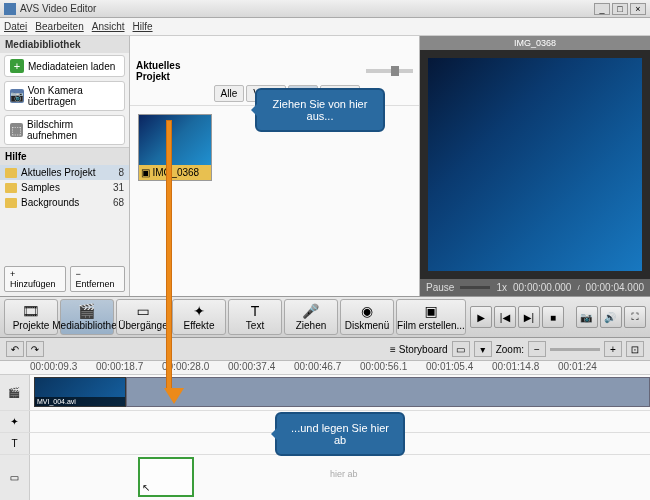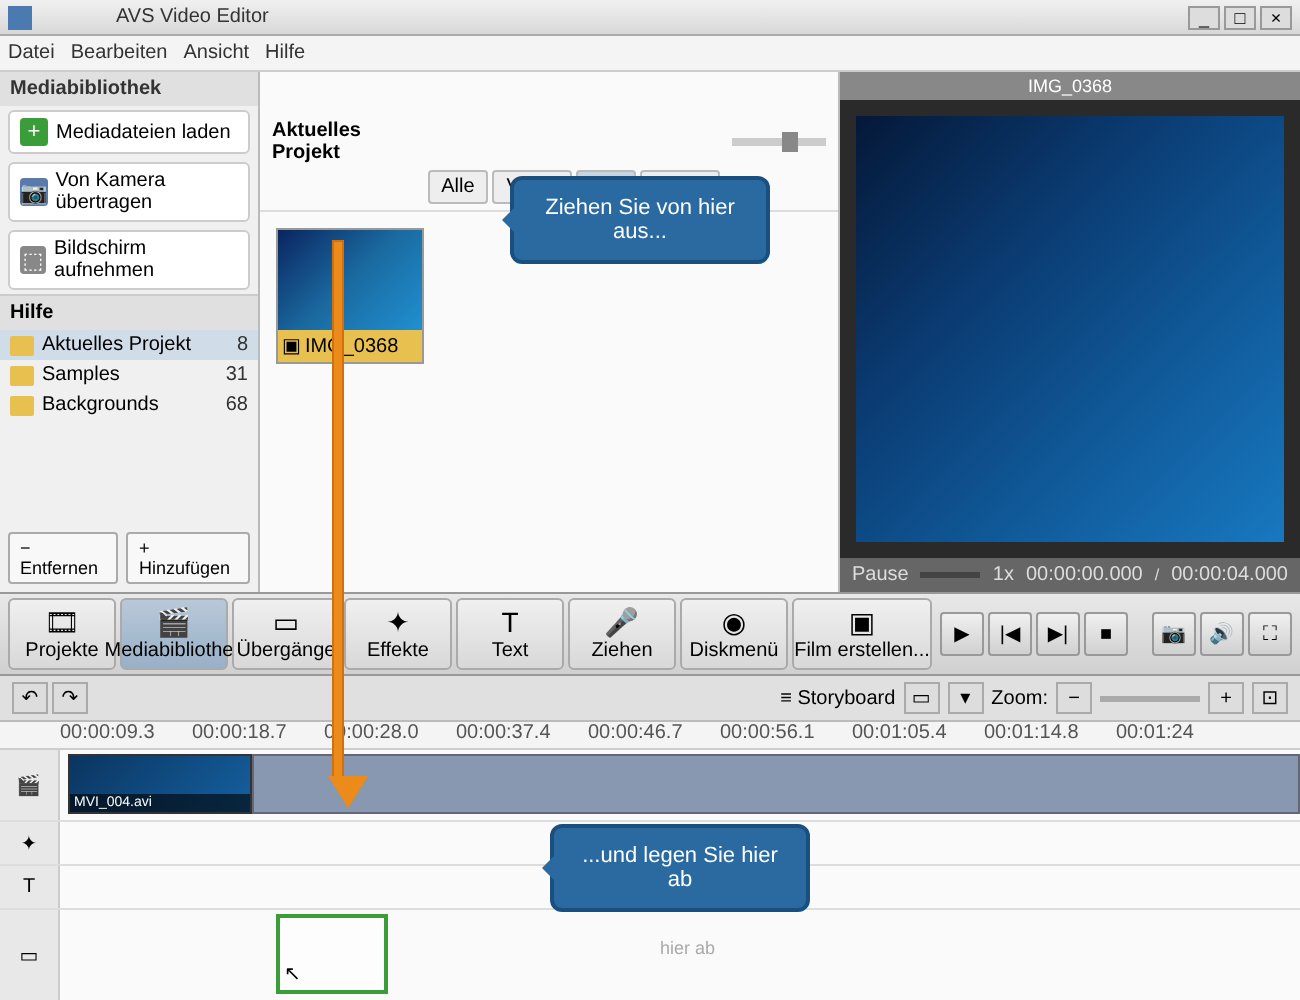--- a/index.html
+++ b/index.html
@@ -1,25 +1,25 @@
 <!DOCTYPE html>
 <html><head>
 <meta charset="utf-8">
 <style>
 * { box-sizing: border-box; margin: 0; padding: 0; font-family: Tahoma, Arial, sans-serif; font-size: 10px; }
 body { background: #e8e8e8; width: 650px; height: 500px; overflow: hidden; position: relative; }
 
-.titlebar { background: linear-gradient(#f0f0f0,#d8d8d8); height: 18px; display: flex; align-items: center; padding: 0 4px; border-bottom: 1px solid #aaa; gap: 38px; }
+.titlebar { background: linear-gradient(#f0f0f0,#d8d8d8); height: 18px; display: flex; align-items: center; padding: 0 4px; border-bottom: 1px solid #aaa; }
 .titlebar .icon { width: 12px; height: 12px; background: #4a7ab0; margin-right: 4px; }
 .titlebar .title { flex: 1; font-size: 10px; color: #333; }
 .winbtns { display: flex; gap: 2px; }
 .winbtn { width: 16px; height: 12px; background: #ddd; border: 1px solid #999; display: flex; align-items: center; justify-content: center; font-size: 9px; cursor: pointer; }
 
 .menubar { background: #f4f4f4; height: 18px; display: flex; align-items: center; padding: 0 4px; gap: 8px; border-bottom: 1px solid #ccc; }
-.menubar span { color: #333; cursor: pointer; }
+.menubar span { color: #333; cursor: pointer; text-decoration: underline; }
 
 .upper { display: flex; height: 260px; }
 
 .leftpane { width: 130px; background: #f0f0f0; border-right: 1px solid #bbb; display: flex; flex-direction: column; }
 .section-h { font-weight: bold; padding: 3px 5px; background: #e0e0e0; color: #333; }
 .mediabtn { display: flex; align-items: center; gap: 4px; padding: 3px 5px; margin: 2px 4px; background: #fff; border: 1px solid #ccc; border-radius: 3px; cursor: pointer; font-size: 9px; }
 .mediabtn .ic { width: 14px; height: 14px; border-radius: 2px; display: inline-flex; align-items: center; justify-content: center; color: #fff; font-size: 11px; }
 .ic-add { background: #3a9d3a; }
 .ic-cam { background: #5a7aaa; }
 .ic-rec { background: #888; }
@@ -132,22 +132,22 @@
         <span class="folder-ic"></span>
         <span class="folder-name">Samples</span>
         <span class="folder-cnt">31</span>
       </div>
     <div class="folder-row">
         <span class="folder-ic"></span>
         <span class="folder-name">Backgrounds</span>
         <span class="folder-cnt">68</span>
       </div>
     <div class="bottombtns">
+      <div class="smbtn">+ Hinzufügen</div>
       <div class="smbtn">− Entfernen</div>
-      <div class="smbtn">+ Hinzufügen</div>
     </div>
   </div>
 
   <div class="mainpane">
     <div class="mainhdr">
       <span class="lbl">Aktuelles Projekt</span>
       <div class="filterbtns">
         <div class="fbtn">Alle</div>
         <div class="fbtn">Video</div>
         <div class="fbtn sel">Bild</div>

